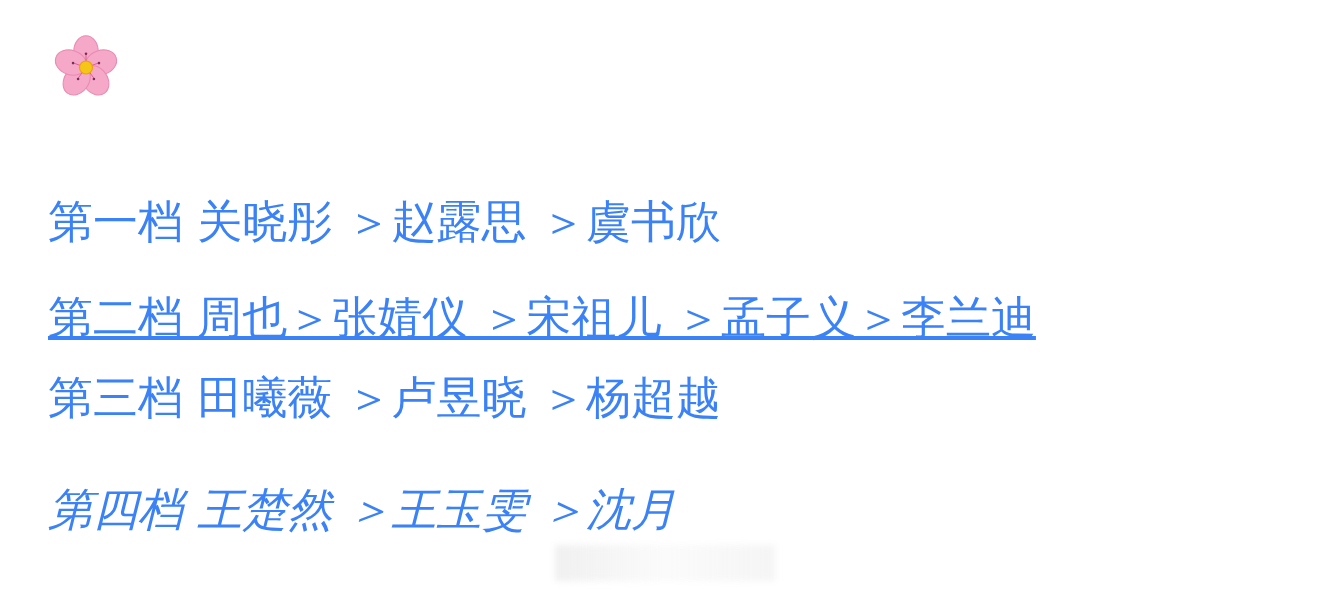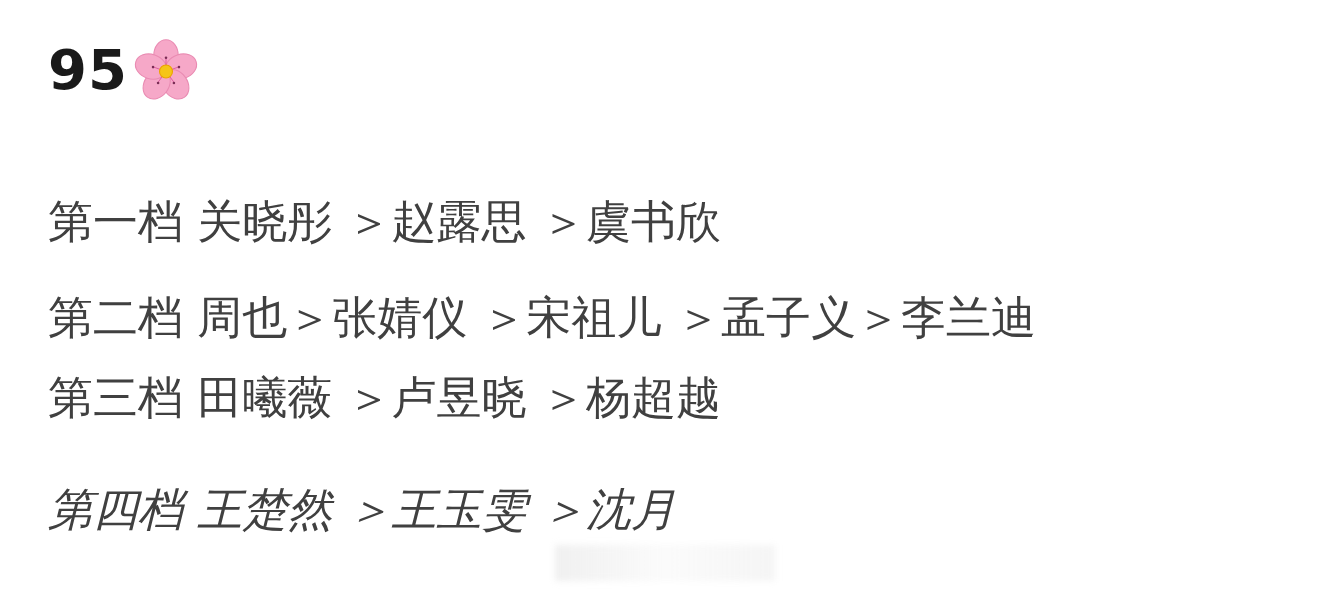--- a/index.html
+++ b/index.html
@@ -11,33 +11,32 @@
     }
     .title {
       position: absolute; left: 48px; top: 30px;
       font-size: 56px; font-weight: bold; line-height: 80px;
       display: flex; align-items: center; letter-spacing: 1px;
     }
     .title .blossom { width: 72px; height: 72px; margin: 0 2px; display:inline-block; }
     .tier {
       position: absolute; left: 48px;
       font-size: 45px; line-height: 60px; white-space: pre;
-      color: #404040;
+      color: #3b82f6;
     }
     .watermark {
       position: absolute; left: 555px; top: 545px; width: 220px; height: 36px;
       background: linear-gradient(90deg, rgba(230,230,230,0.6), rgba(245,245,245,0.4), rgba(235,235,235,0.5));
       filter: blur(3px);
     }
   </style>
 </head>
 <body>
 
 <div class="title">
-  <span>95</span>
   <span class="blossom">
     <svg viewBox="0 0 100 100" width="72" height="72">
       <g transform="translate(50,52)">
         <g fill="#f6a8c8" stroke="#e98bb2" stroke-width="1.5">
           <ellipse cx="0" cy="-22" rx="17" ry="22" transform="rotate(0)"></ellipse>
           <ellipse cx="0" cy="-22" rx="17" ry="22" transform="rotate(72)"></ellipse>
           <ellipse cx="0" cy="-22" rx="17" ry="22" transform="rotate(144)"></ellipse>
           <ellipse cx="0" cy="-22" rx="17" ry="22" transform="rotate(216)"></ellipse>
           <ellipse cx="0" cy="-22" rx="17" ry="22" transform="rotate(288)"></ellipse>
         </g>
@@ -55,17 +54,17 @@
           <circle cx="11" cy="16" r="1.8"></circle>
           <circle cx="-11" cy="16" r="1.8"></circle>
           <circle cx="-18" cy="-6" r="1.8"></circle>
         </g>
       </g>
     </svg>
   </span>
 </div>
 
 <div class="tier" style="top:192px;">第一档 关晓彤 ＞赵露思 ＞虞书欣</div>
-<div class="tier" style="top:288px;">第二档 周也＞张婧仪 ＞宋祖儿 ＞孟子义＞李兰迪</div>
+<div class="tier" style="top:288px;text-decoration:underline;">第二档 周也＞张婧仪 ＞宋祖儿 ＞孟子义＞李兰迪</div>
 <div class="tier" style="top:368px;">第三档 田曦薇 ＞卢昱晓 ＞杨超越</div>
 <div class="tier" style="top:480px;font-style:italic;">第四档 王楚然 ＞王玉雯 ＞沈月</div>
 
 <div class="watermark"></div>
 
 </body></html>

